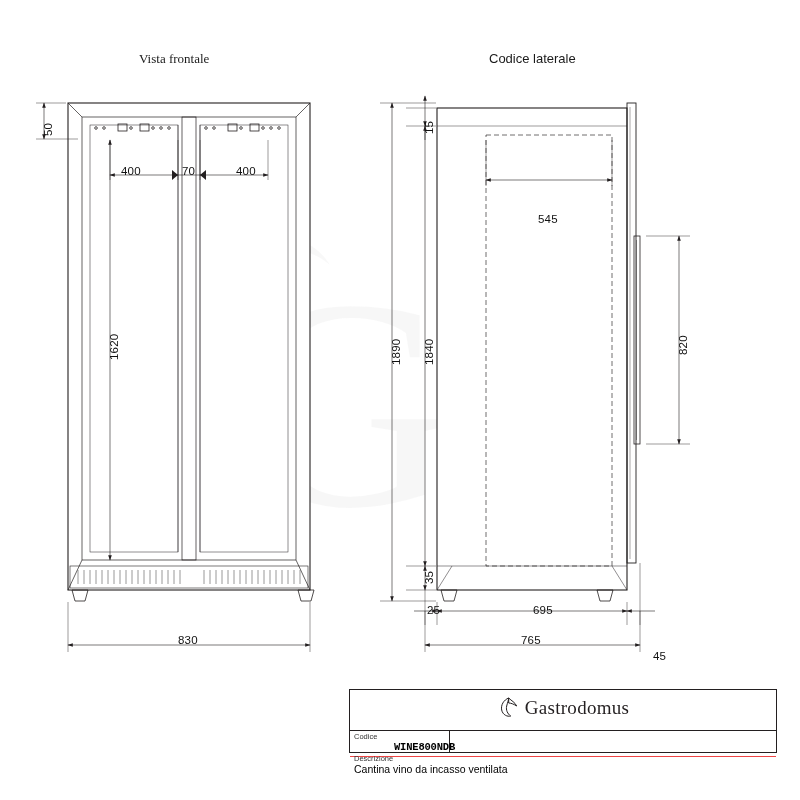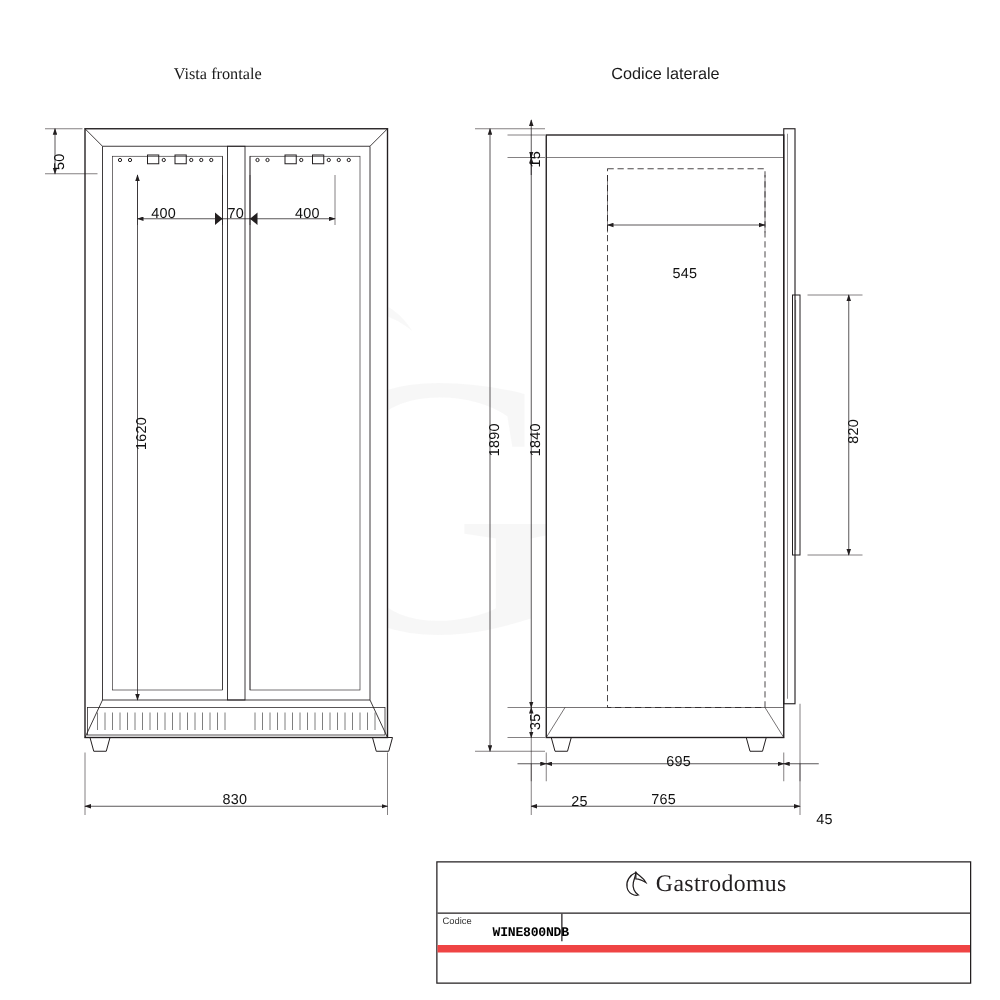--- a/index.html
+++ b/index.html
@@ -46,21 +46,21 @@
     transform: rotate(-90deg);
     transform-origin: left top;
   }
 
   
   #titleblock {
     position: absolute;
     left: 349px;
     top: 689px;
     width: 428px;
-    height: 98px;
+    height: 64px;
     border: 1px solid #231f20;
     box-sizing: border-box;
     background: #fff;
   }
   #tb-brandrow {
     position: relative;
     height: 40px;
     border-bottom: 1px solid #231f20;
   }
   #tb-brand {
@@ -74,21 +74,21 @@
   }
   #tb-brand .brandtext {
     font-family: "Liberation Serif", serif;
     font-size: 19px;
     letter-spacing: 0.3px;
     color: #231f20;
   }
   #tb-row2 {
     position: relative;
     height: 25px;
-    border-bottom: 6px solid #ef4444;
+    border-bottom: 1px solid #ef4444;
     display: flex;
     flex-direction: column;
   }
   #tb-col-code {
     width: 100px;
     border-right: 1px solid #231f20;
     box-sizing: border-box;
     padding: 1px 4px 0 4px;
     position: relative;
   }
@@ -327,38 +327,42 @@
   <div class="dimlabel" style="left:236px; top:165px;">400</div>
   <div class="dimlabel vert" style="left:108px; top:360px;">1620</div>
   <div class="dimlabel" style="left:178px; top:634px;">830</div>
 
   <div class="dimlabel vert" style="left:423px; top:134px;">15</div>
   <div class="dimlabel" style="left:538px; top:167px;margin-top:46px;">545</div>
   <div class="dimlabel vert" style="left:390px; top:365px;">1890</div>
   <div class="dimlabel vert" style="left:423px; top:365px;">1840</div>
   <div class="dimlabel vert" style="left:677px; top:355px;">820</div>
   <div class="dimlabel vert" style="left:423px; top:584px;">35</div>
-  <div class="dimlabel" style="left:427px; top:636px;margin-left:30px;">25</div>
+  <div class="dimlabel" style="left:427px; top:604px;">25</div>
   <div class="dimlabel" style="left:521px; top:604px;margin-left:12px;">695</div>
   <div class="dimlabel" style="left:653px; top:604px;margin-top:46px;">45</div>
   <div class="dimlabel" style="left:521px; top:634px;text-align:center;">765</div>
 
   <div id="titleblock">
     <div id="tb-brandrow">
       <div id="tb-brand">
         <svg width="24" height="24" viewBox="0 0 24 24">
           <path d="M12 2 C7 4 4 9 5 14 C6 19 11 21 14 20 C11 18 9 14 10 10 C11 6 12 4 12 2 Z" fill="none" stroke="#231f20" stroke-width="1"></path>
           <path d="M12 2 C15 5 18 6 20 10 C17 8 14 7 12 7 Z" fill="none" stroke="#231f20" stroke-width="1"></path>
         </svg>
         <span class="brandtext">Gastrodomus</span>
       </div>
     </div>
 
     <div id="tb-row2">
       <div id="tb-col-code">
         <div class="tb-caption">Codice</div>
         <div class="tb-value" id="tb-code-value">WINE800NDB</div>
       </div>
+      <div id="tb-col-desc">
+        <div class="tb-caption">Descrizione</div>
+        <div class="tb-value">Cantina vino da incasso ventilata</div>
+      </div>
     </div>
 
   </div>
 
 </div>
 
 </body></html>

